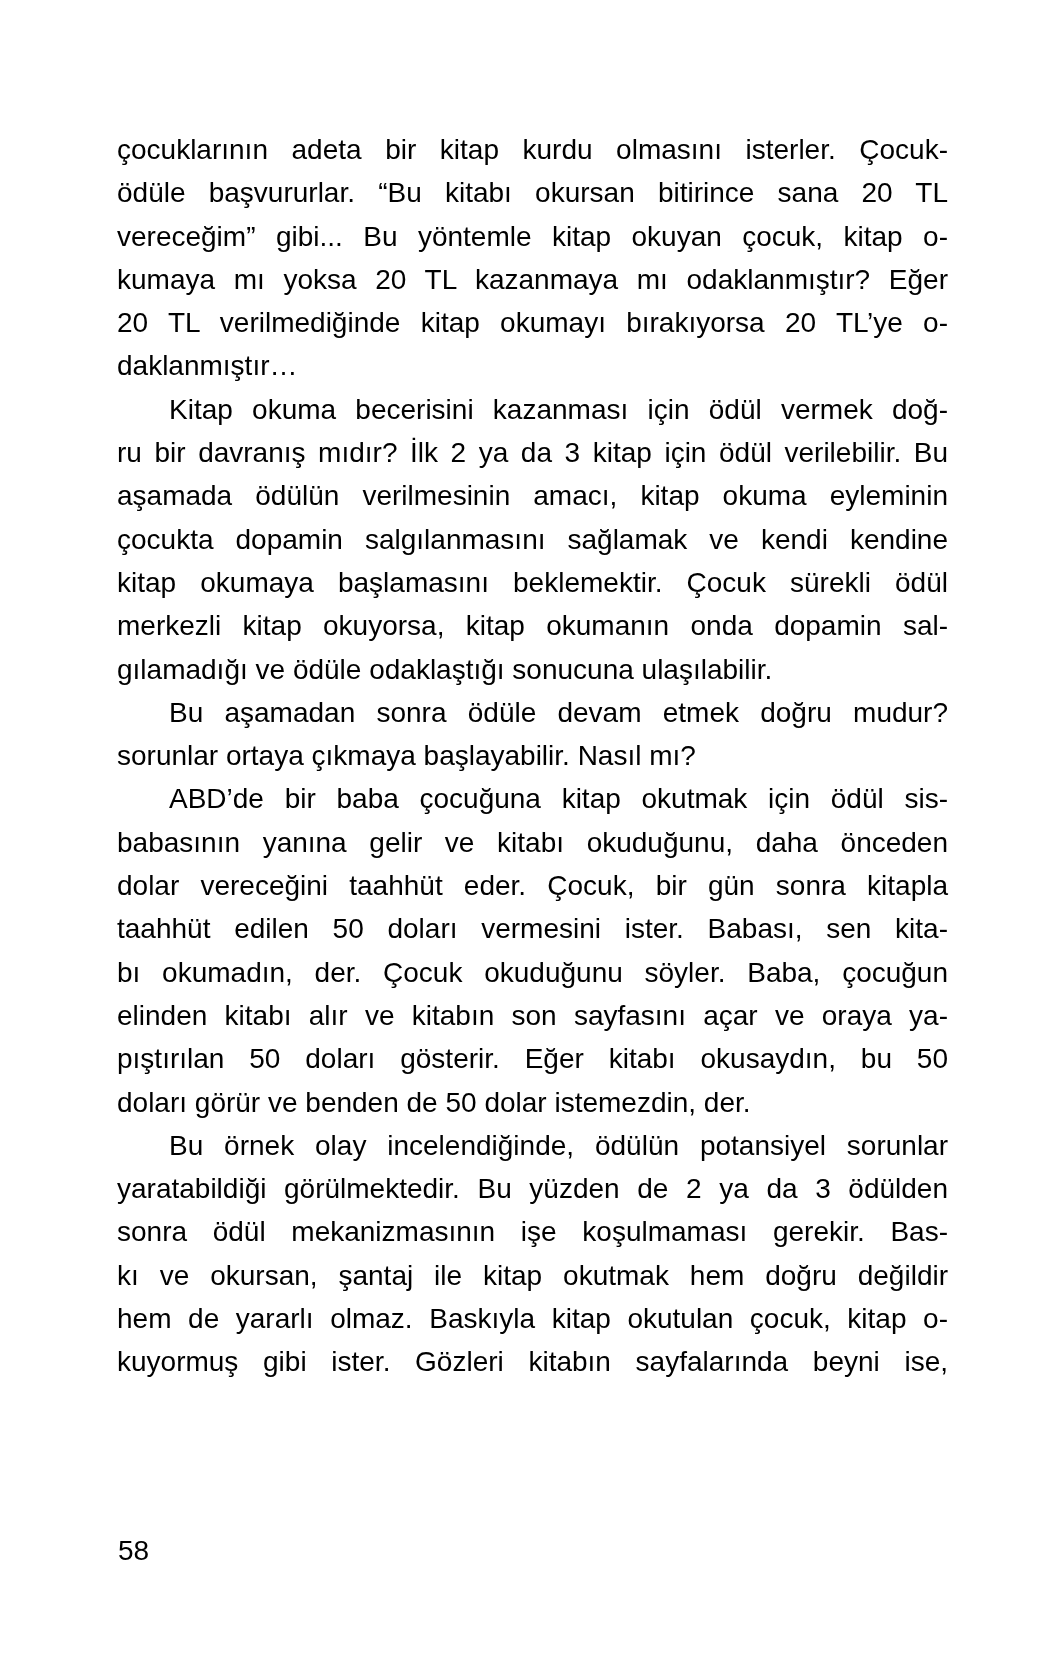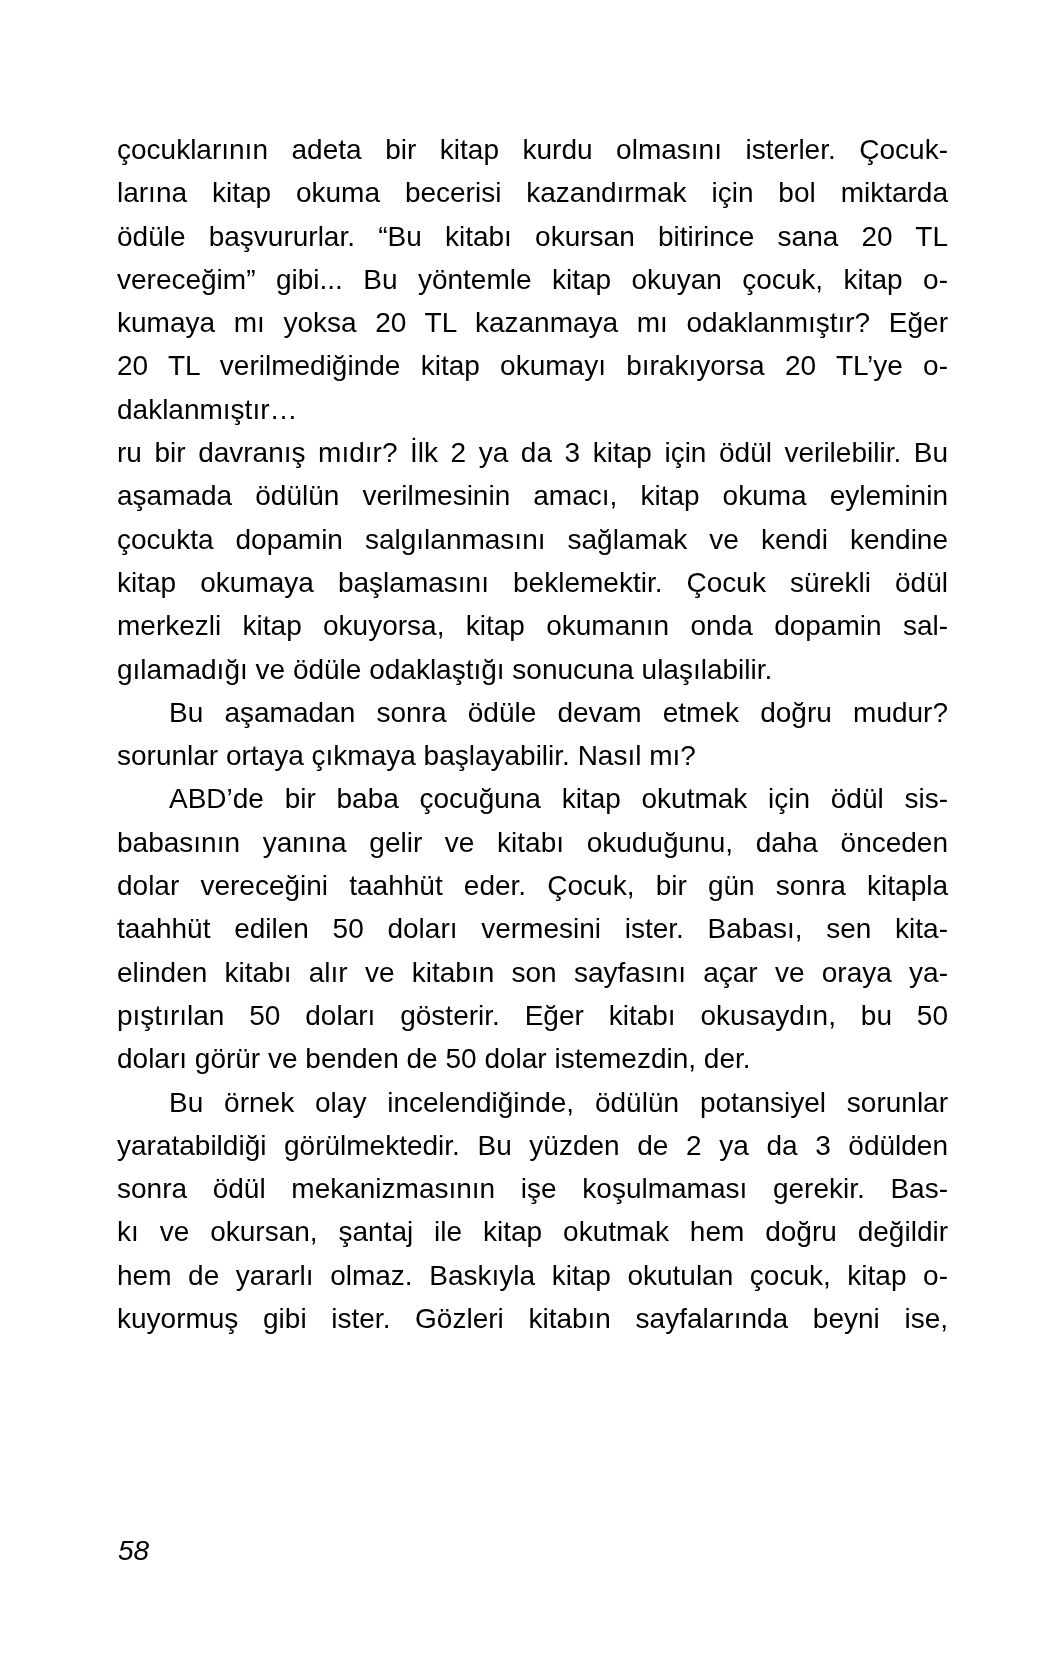--- a/index.html
+++ b/index.html
@@ -36,47 +36,47 @@
   .line.indent {
     text-indent: 52px;
   }
   .page-number {
     position: absolute;
     left: 118px;
     top: 1529px;
     font-size: 28px;
     line-height: 43.3px;
     color: #000000;
-    font-style: italic;
   }
 </style>
 </head>
 <body>
 
 <div class="page">
   <div class="text-block" id="text-block">
       <div class="line">çocuklarının adeta bir kitap kurdu olmasını isterler. Çocuk-</div>
-      <div class="line">larına kitap okuma becerisi kazandırmak için bol miktarda</div>
       <div class="line">ödüle başvururlar. “Bu kitabı okursan bitirince sana 20 TL</div>
       <div class="line">vereceğim” gibi... Bu yöntemle kitap okuyan çocuk, kitap o-</div>
       <div class="line">kumaya mı yoksa 20 TL kazanmaya mı odaklanmıştır? Eğer</div>
       <div class="line">20 TL verilmediğinde kitap okumayı bırakıyorsa 20 TL’ye o-</div>
       <div class="line lastline">daklanmıştır…</div>
+      <div class="line indent">Kitap okuma becerisini kazanması için ödül vermek doğ-</div>
       <div class="line">ru bir davranış mıdır? İlk 2 ya da 3 kitap için ödül verilebilir. Bu</div>
       <div class="line">aşamada ödülün verilmesinin amacı, kitap okuma eyleminin</div>
       <div class="line">çocukta dopamin salgılanmasını sağlamak ve kendi kendine</div>
       <div class="line">kitap okumaya başlamasını beklemektir. Çocuk sürekli ödül</div>
       <div class="line">merkezli kitap okuyorsa, kitap okumanın onda dopamin sal-</div>
       <div class="line lastline">gılamadığı ve ödüle odaklaştığı sonucuna ulaşılabilir.</div>
       <div class="line indent">Bu aşamadan sonra ödüle devam etmek doğru mudur?</div>
       <div class="line lastline">sorunlar ortaya çıkmaya başlayabilir. Nasıl mı?</div>
       <div class="line indent">ABD’de bir baba çocuğuna kitap okutmak için ödül sis-</div>
       <div class="line">babasının yanına gelir ve kitabı okuduğunu, daha önceden</div>
       <div class="line">dolar vereceğini taahhüt eder. Çocuk, bir gün sonra kitapla</div>
       <div class="line">taahhüt edilen 50 doları vermesini ister. Babası, sen kita-</div>
+      <div class="line">bı okumadın, der. Çocuk okuduğunu söyler. Baba, çocuğun</div>
       <div class="line">elinden kitabı alır ve kitabın son sayfasını açar ve oraya ya-</div>
       <div class="line">pıştırılan 50 doları gösterir. Eğer kitabı okusaydın, bu 50</div>
       <div class="line lastline">doları görür ve benden de 50 dolar istemezdin, der.</div>
       <div class="line indent">Bu örnek olay incelendiğinde, ödülün potansiyel sorunlar</div>
       <div class="line">yaratabildiği görülmektedir. Bu yüzden de 2 ya da 3 ödülden</div>
       <div class="line">sonra ödül mekanizmasının işe koşulmaması gerekir. Bas-</div>
       <div class="line">kı ve okursan, şantaj ile kitap okutmak hem doğru değildir</div>
       <div class="line">hem de yararlı olmaz. Baskıyla kitap okutulan çocuk, kitap o-</div>
       <div class="line">kuyormuş gibi ister. Gözleri kitabın sayfalarında beyni ise,</div>
     </div>

